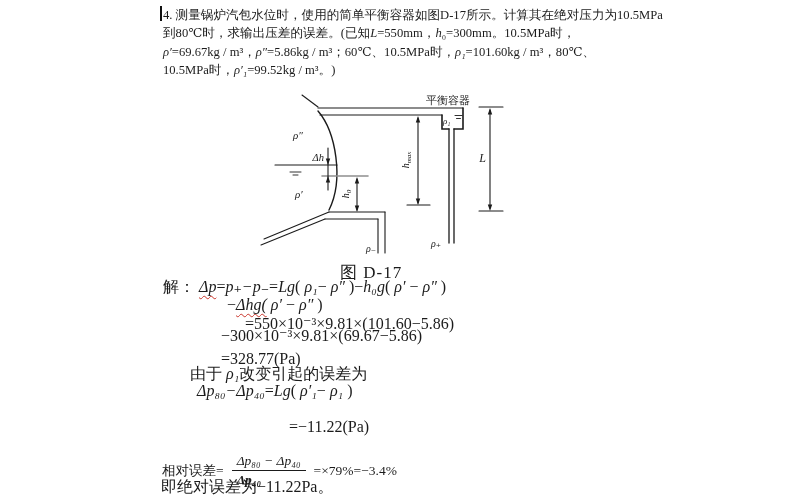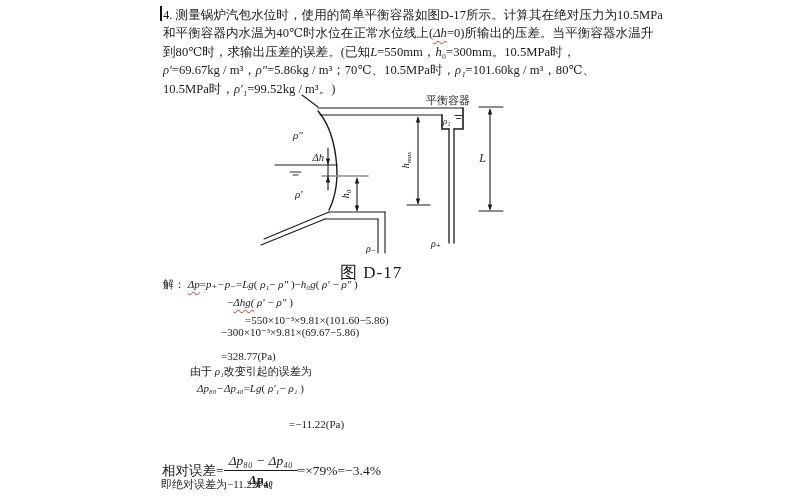--- a/index.html
+++ b/index.html
@@ -1,43 +1,42 @@
 <!DOCTYPE html>
 <html><head>
 <meta charset="utf-8">
 <style>
   html,body{margin:0;padding:0;background:#ffffff;}
   .page{position:relative;width:800px;height:500px;background:#ffffff;overflow:hidden;
         font-family:"Liberation Serif","DejaVu Serif",serif;color:#1b1b1b;}
   .abs{position:absolute;white-space:nowrap;}
   .problem{position:absolute;left:163px;top:6px;font-size:12.6px;line-height:18.4px;}
   .tline{white-space:nowrap;}
-  .eq{font-size:11px;}
+  .eq{font-size:16px;}
   .i{font-style:italic;}
   .sq{text-decoration:underline wavy #c9352b;text-decoration-thickness:1px;text-underline-offset:3px;}
   .cursor{position:absolute;left:160px;top:6px;width:1.5px;height:15px;background:#111;}
   .caption{position:absolute;left:340px;top:261px;width:100px;text-align:left;font-size:17px;letter-spacing:1px;}
   .fracrow{position:absolute;left:162px;top:453px;display:flex;align-items:center;font-size:13.5px;white-space:nowrap;}
-  .frac{display:inline-flex;flex-direction:column;align-items:center;line-height:1.2;margin:0 0;}
+  .frac{display:inline-flex;flex-direction:column;line-height:1.2;margin:0 8px;}
   .frac .num{border-bottom:1.2px solid #1b1b1b;padding:0 5px 1px;}
   .frac .den{padding:1px 5px 0;font-weight:bold;}
   svg text{font-family:"Liberation Serif","DejaVu Serif",serif;fill:#1b1b1b;}
 </style>
 </head>
 <body>
 
 <div class="page">
 
   <div class="cursor"></div>
 
   <div class="problem">
     <div class="tline"><span>4. 测量锅炉汽包水位时，使用的简单平衡容器如图D-17所示。计算其在绝对压力为10.5MPa</span></div>
-    <div class="tline"><span>和平衡容器内水温为40℃时水位在正常水位线上(</span><span class="i sq">Δh</span><span>=0)所输出的压差。当平衡容器水温升</span></div>
     <div class="tline"><span>到80℃时，求输出压差的误差。(已知</span><span class="i">L</span><span>=550mm，</span><span class="i">h</span><span>₀=300mm。10.5MPa时，</span></div>
-    <div class="tline"><span class="i">ρ′</span><span>=69.67kg / m³，</span><span class="i">ρ″</span><span>=5.86kg / m³；70℃、10.5MPa时，</span><span class="i">ρ₁</span><span>=101.60kg / m³，80℃、</span></div>
+    <div class="tline"><span class="i">ρ′</span><span>=69.67kg / m³，</span><span class="i">ρ″</span><span>=5.86kg / m³；60℃、10.5MPa时，</span><span class="i">ρ₁</span><span>=101.60kg / m³，80℃、</span></div>
     <div class="tline"><span>10.5MPa时，</span><span class="i">ρ′₁</span><span>=99.52kg / m³。)</span></div>
   </div>
 
   <svg style="position:absolute;left:260px;top:90px;" width="310" height="172" viewBox="0 0 310 172">
     <g stroke="#1b1b1b" stroke-width="1.1" fill="none" stroke-linecap="round">
 
       <path d="M42,5 L58,17"></path>
       <path d="M58,21 C76,42 84,90 69,120" stroke-width="1.4"></path>
       <path d="M69,122 L4,149"></path>
       <path d="M65,129 L1,155"></path>

